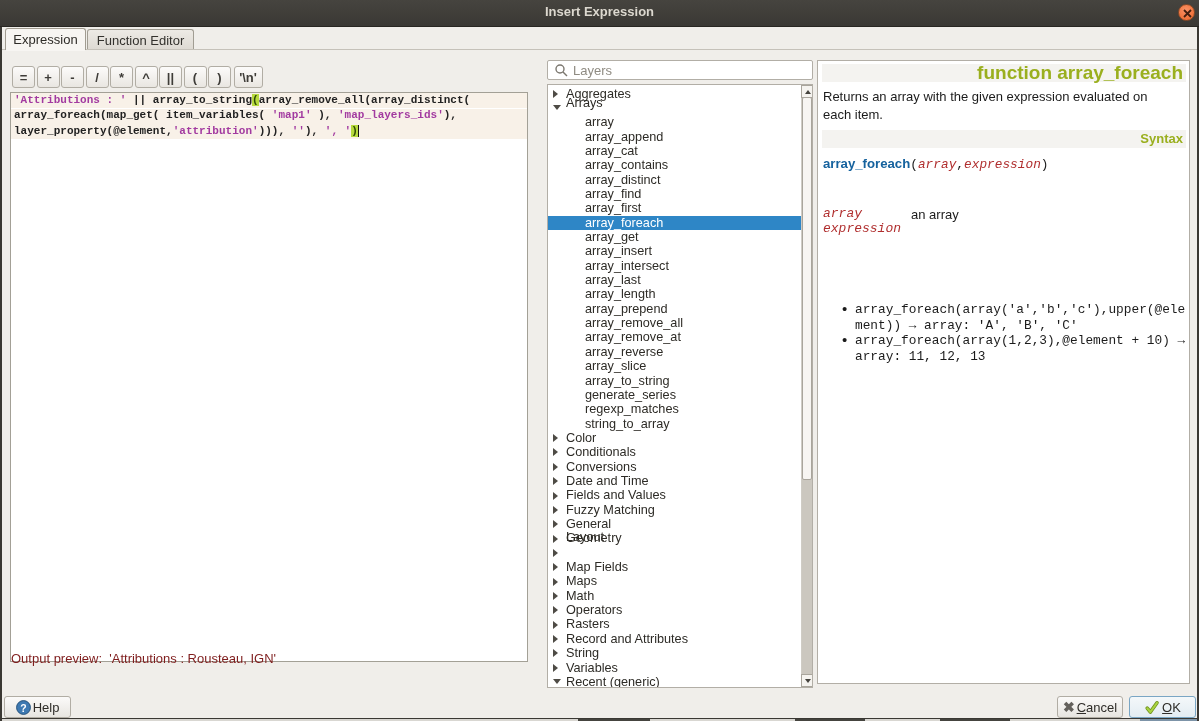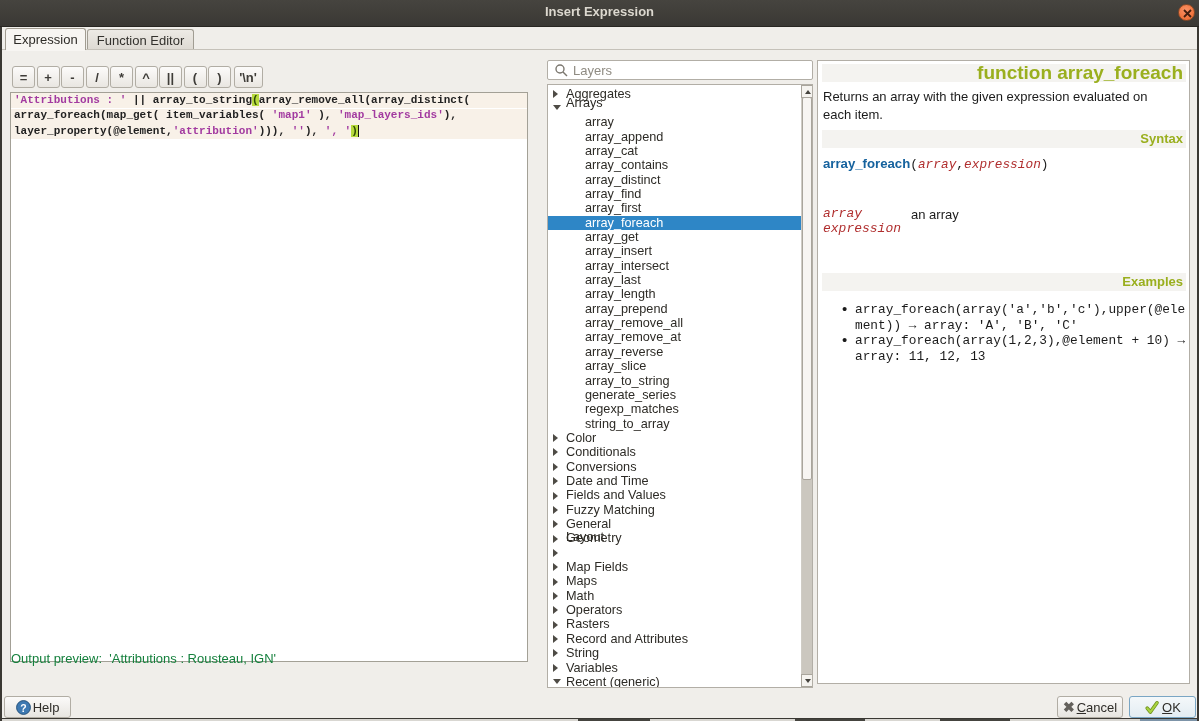--- a/index.html
+++ b/index.html
@@ -17,21 +17,21 @@
 .tab1{left:5px;top:28px;width:81px;height:22px;background:#f7f5f2;border:1px solid #a19c91;border-bottom:none;border-radius:3px 3px 0 0;padding-top:3px;z-index:2}
 .tab1:after{content:"";position:absolute;left:0;right:0;bottom:-1px;height:2px;background:#f7f5f2}
 .tab2{left:87px;top:29px;width:107px;height:20px;color:#33312d;background:linear-gradient(#edeae5,#dedad3);border:1px solid #a19d93;border-bottom:none;border-radius:3px 3px 0 0;padding-top:3px}
 .obtn{position:absolute;top:66px;height:22px;background:linear-gradient(#fcfbfa,#e9e6e1);border:1px solid #b1ada4;border-radius:3px;color:#3e3c38;font-size:13px;font-weight:bold;text-align:center;line-height:21.5px}
 .ed{position:absolute;left:10px;top:92px;width:518px;height:570px;background:#fff;border:1px solid #a3a096}
 .cline{position:absolute;left:0;right:0;height:15.3px;background:#f8f1e8}
 .code{position:absolute;left:3px;font:bold 11px/15.3px "Liberation Mono",monospace;color:#222;white-space:pre;letter-spacing:0.01px}
 .str{color:#a23aa0}
 .mp{background:#b7da3e;color:#2f4a05}
 .cur{border-left:1.5px solid #111}
-.oprev{position:absolute;left:11px;top:651px;font-size:13px;color:#15803d}
+.oprev{position:absolute;left:11px;top:651px;font-size:13px;color:#7f1d1d}
 .bbtn{position:absolute;top:696px;height:22px;border:1px solid #b1ada4;border-radius:3px;background:linear-gradient(#fbfaf9,#e7e5e0);font-size:13px;color:#2f2d29;display:flex;align-items:center;justify-content:center}
 .search{position:absolute;left:547px;top:60px;width:266px;height:20px;background:#fff;border:1px solid #b2aea6;border-radius:2px}
 .search span{position:absolute;left:25px;top:2px;font-size:13px;color:#8f8b82}
 .tree{position:absolute;left:547px;top:84px;width:266px;height:604px;background:#fff;border:1px solid #b2aea6;overflow:hidden}
 .trow{position:absolute;height:14.35px;font-size:12.7px;color:#2d2b26;line-height:14.35px;white-space:nowrap}
 .tri{position:absolute;width:0;height:0}
 .trir{border-left:5px solid #4e4b45;border-top:4px solid transparent;border-bottom:4px solid transparent}
 .trid{border-top:5px solid #4e4b45;border-left:4px solid transparent;border-right:4px solid transparent}
 .sel{position:absolute;left:0;width:253px;height:14.35px;background:#2e86c6}
 .sb{position:absolute;left:253px;top:0;bottom:0;width:12px;background:#cbc7bf;border-left:1px solid #cfccc5}
@@ -170,21 +170,20 @@
         </div>
 </div>
 <div class="help"></div>
 <div class="strip h1s" style="top:64px">function array_foreach</div>
 <div class="htext" style="left:823px;top:88px;width:356px;line-height:17.5px">Returns an array with the given expression evaluated on each item.</div>
 <div class="strip h2s" style="top:130px">Syntax</div>
 <div class="hmono" style="left:823px;top:155.5px;font-size:12.8px"><span style="font-family:'Liberation Sans',sans-serif;font-size:13.2px;font-weight:bold;color:#15629e">array_foreach</span>(<span class="red">array</span>,<span class="red">expression</span>)</div>
 <div class="hmono" style="left:823px;top:206px;font-size:13px"><span class="red">array</span></div>
 <div class="htext" style="left:911px;top:207px">an array</div>
 <div class="hmono" style="left:823px;top:221px;font-size:13px"><span class="red">expression</span></div>
-<div class="strip h2s" style="top:273px">Examples</div>
 <div class="htext" style="left:842px;top:300px;font-size:15px">•</div>
 <div class="hmono" style="left:855px;top:302px;font-size:12.8px;line-height:15.5px">array_foreach(array('a','b','c'),upper(@ele
 ment)) → array: 'A', 'B', 'C'</div>
 <div class="htext" style="left:842px;top:331px;font-size:15px">•</div>
 <div class="hmono" style="left:855px;top:333px;font-size:12.8px;line-height:15.5px">array_foreach(array(1,2,3),@element + 10) →
 array: 11, 12, 13</div>
 </div>
     <div class="edge" style="left:0"></div>
     <div class="edge" style="right:0"></div>
     <div class="bline"></div>

